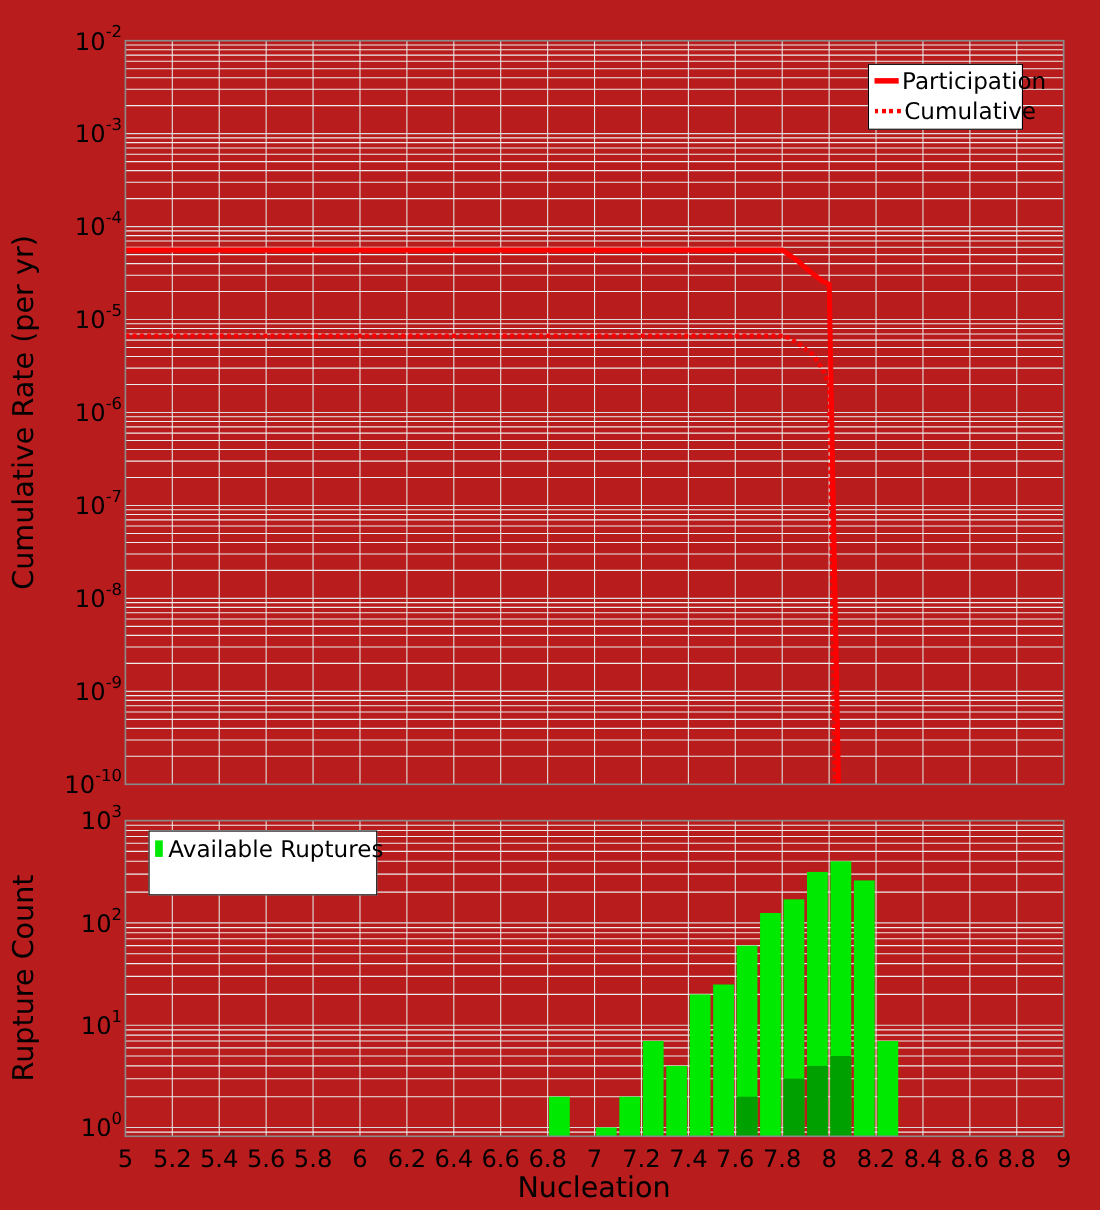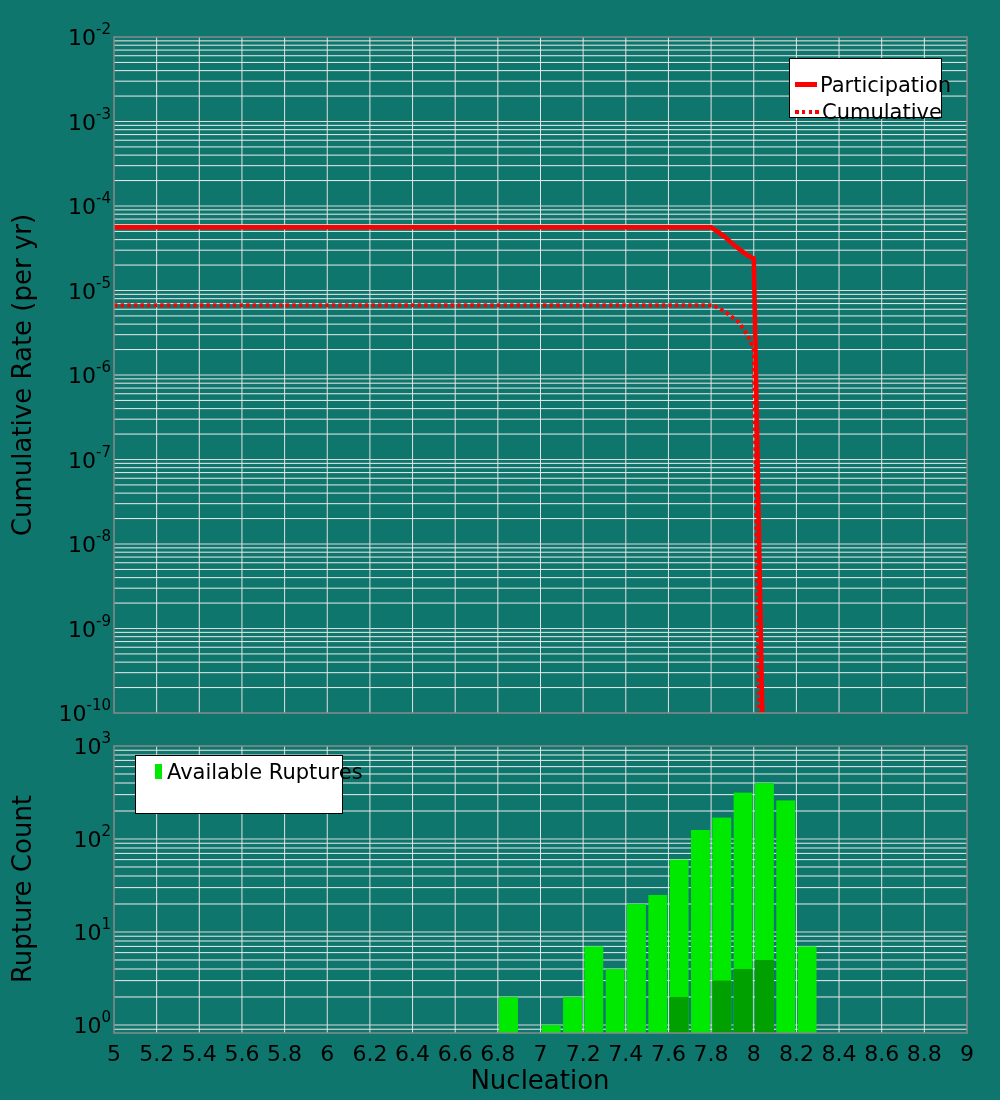--- a/index.html
+++ b/index.html
@@ -1,28 +1,28 @@
 <!DOCTYPE html>
 <html><head>
 <meta charset="utf-8">
 <style>
   html,body{margin:0;padding:0;background:#FFFFFF;}
-  #figure{position:relative;width:1000px;height:1100px;background:#0f766e;overflow:hidden;
+  #figure{position:relative;width:1000px;height:1100px;background:#b91c1c;overflow:hidden;
           font-family:"DejaVu Sans","Liberation Sans",sans-serif;color:#000;}
   #chart-canvas{position:absolute;left:0;top:0;}
   svg text{font-family:"DejaVu Sans","Liberation Sans",sans-serif;fill:#000;}
   .overlay{position:absolute;}
   #chart-title{left:114px;top:4px;width:853px;text-align:center;font-size:28px;font-weight:bold;line-height:30px;}
   .axis-label{white-space:nowrap;font-size:26px;}
   #ylabel-top{left:22px;top:375px;transform:translate(-50%,-50%) rotate(-90deg);}
   #ylabel-bottom{left:22px;top:889px;transform:translate(-50%,-50%) rotate(-90deg);}
   #xlabel{left:540px;top:1080px;transform:translate(-50%,-50%);}
   .legend{background:#FFFFFF;border:1.5px solid #000;box-sizing:border-box;z-index:5;}
-  #legend-top{left:789px;top:58px;width:153px;height:60px;padding:12px 0 0 5px;}
-  #legend-bottom{left:135px;top:755px;width:208px;height:59px;padding:2px 0 0 19px;}
+  #legend-top{left:789px;top:58px;width:141px;height:60px;padding:1px 0 0 5px;}
+  #legend-bottom{left:135px;top:755px;width:208px;height:59px;padding:2px 0 0 5px;}
   .legend-item{display:flex;align-items:center;height:27px;font-size:21px;white-space:nowrap;}
   .swatch-line{width:22px;height:5px;background:#FF0000;margin-right:3px;flex:0 0 auto;}
   .swatch-dotted{width:24px;height:4px;margin-right:3px;flex:0 0 auto;
      background:repeating-linear-gradient(90deg,#FF0000 0 3.5px,transparent 3.5px 6.8px);}
   .swatch-rect{width:7px;height:15px;margin-right:5px;flex:0 0 auto;}
 </style>
 </head>
 <body>
 
 <div id="figure">

